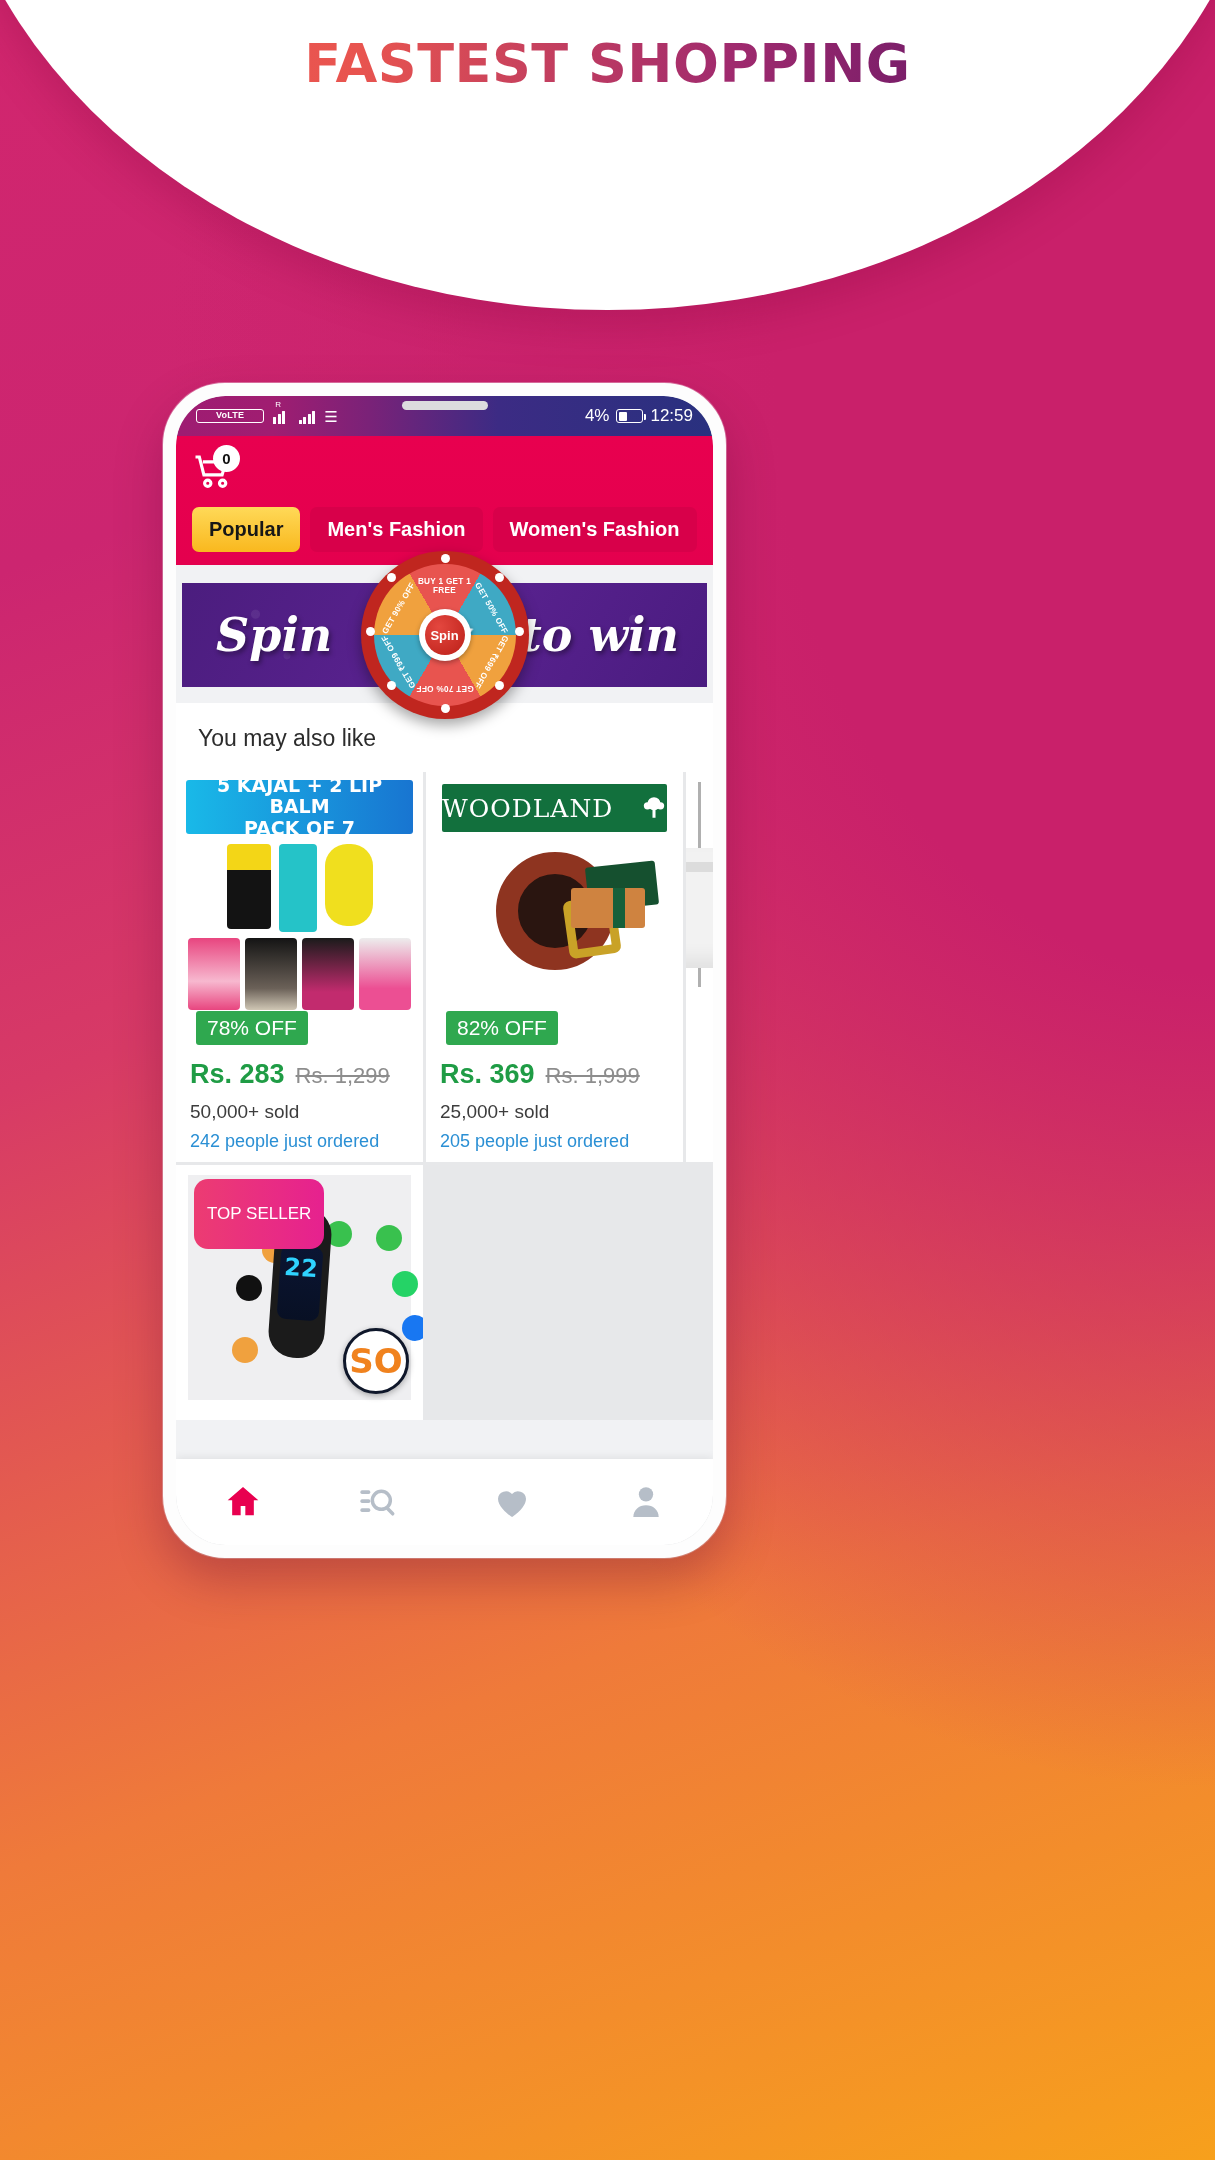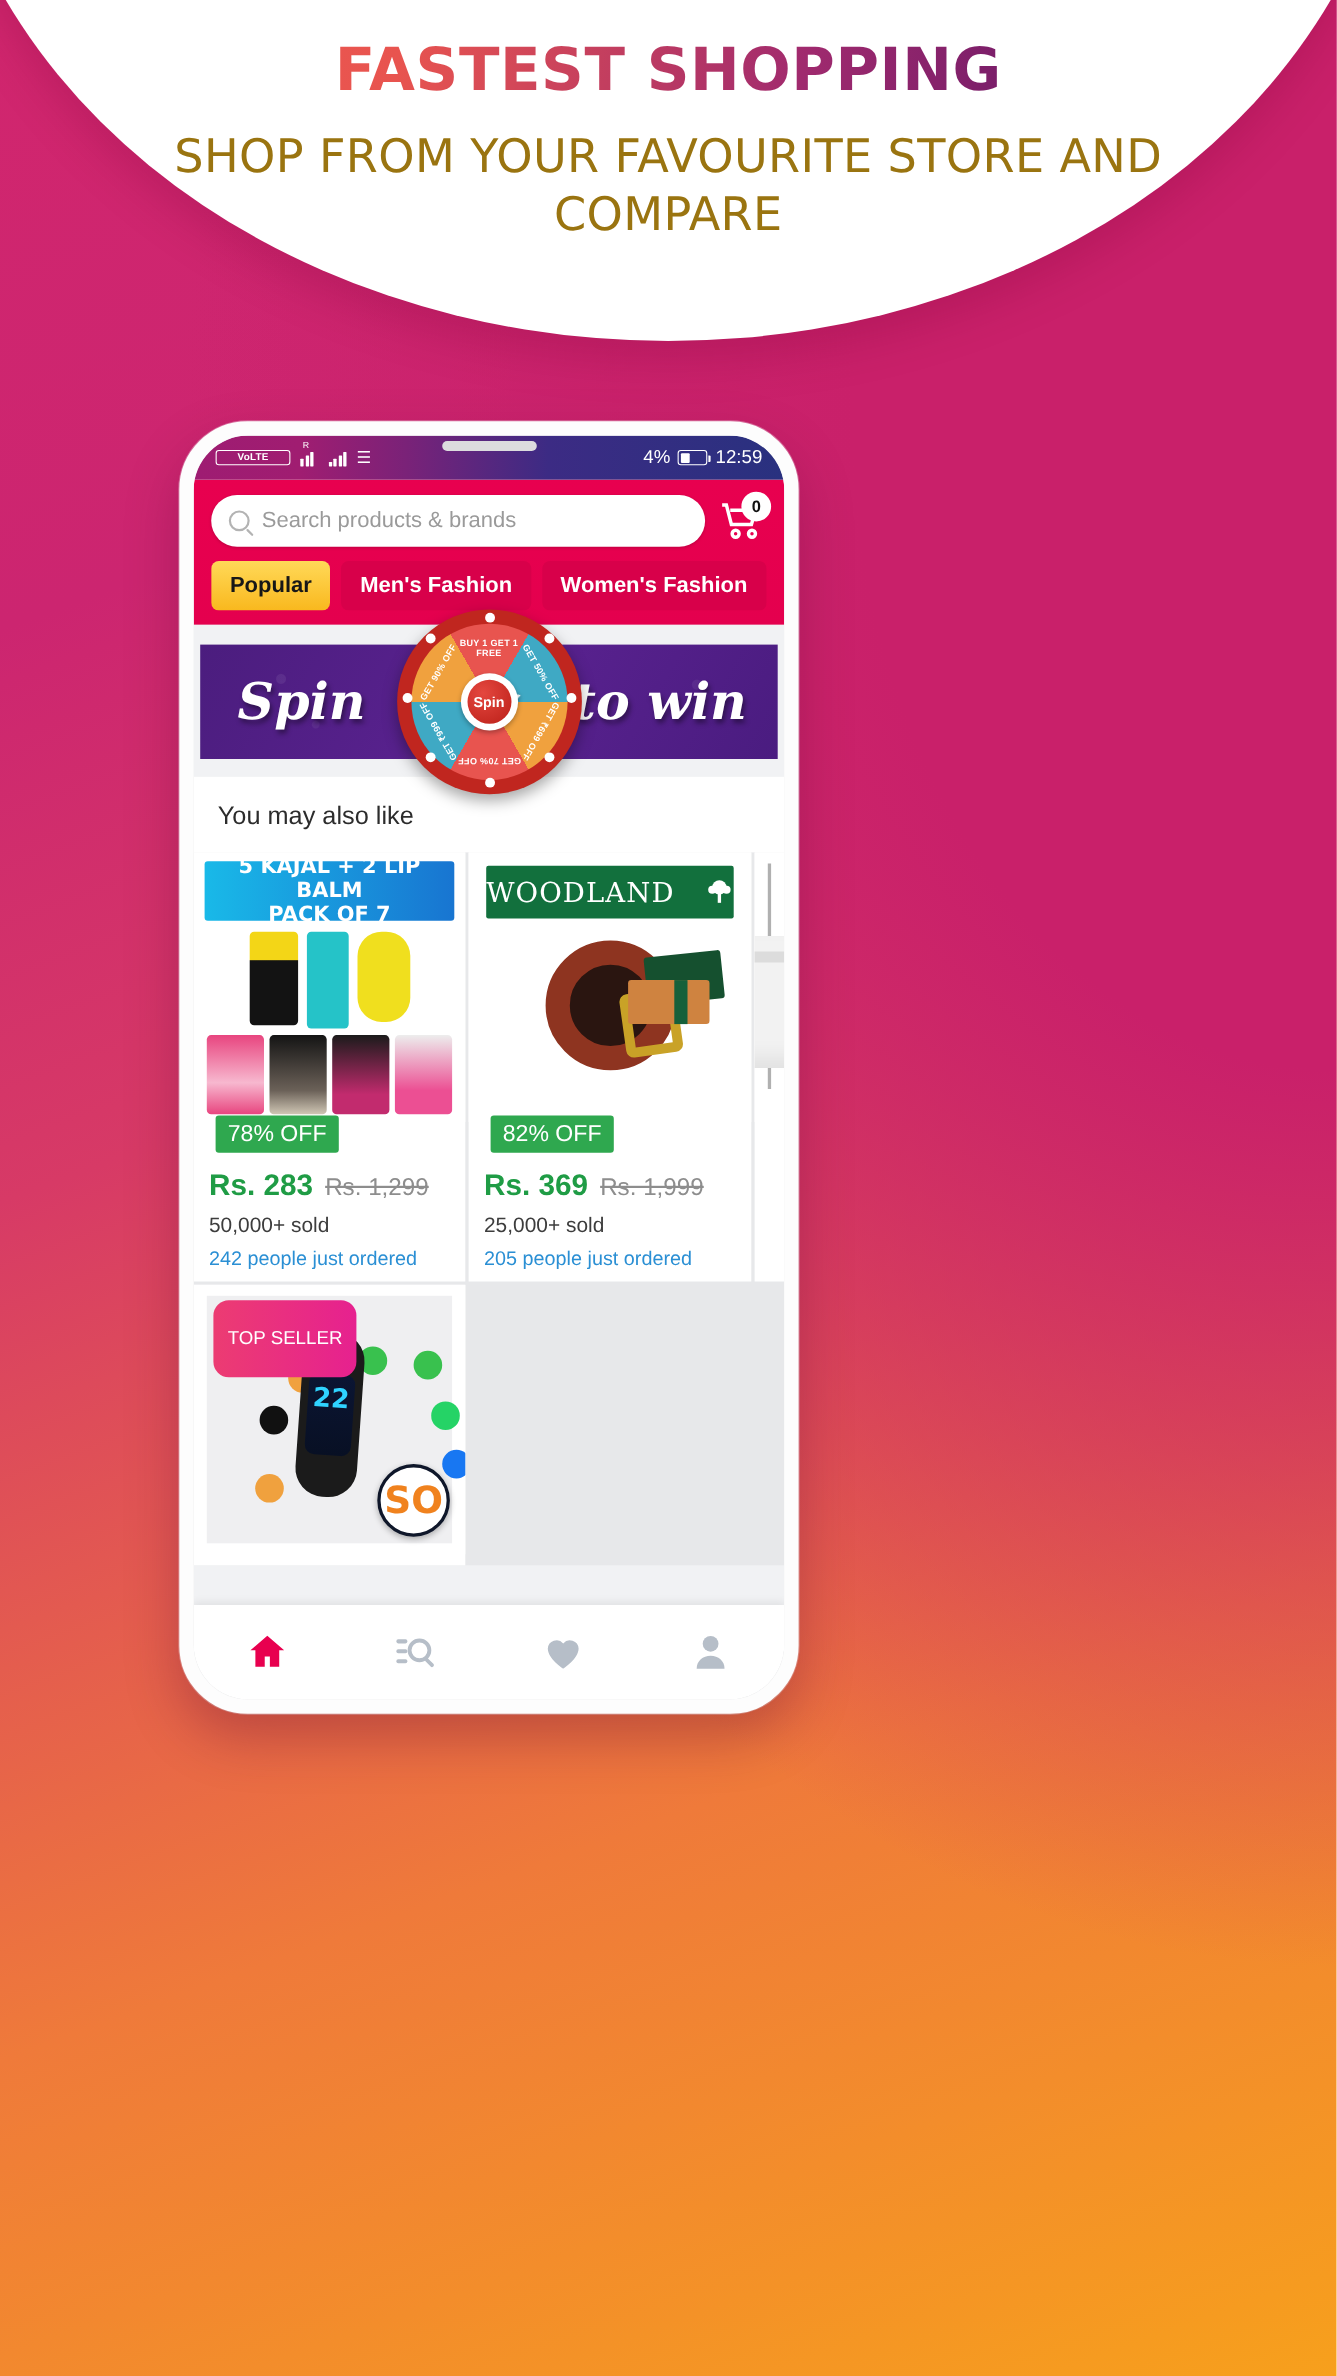--- a/index.html
+++ b/index.html
@@ -304,21 +304,20 @@
   .nav-i svg{ width:40px;height:40px; }
 </style>
 </head>
 <body>
 
 <div class="hero-blob"></div>
 <div class="hero-text">
   <div class="hero-title">
     <span>FASTEST SHOPPING</span><br>
   </div>
-  <div class="hero-sub">SHOP FROM YOUR FAVOURITE STORE AND COMPARE</div>
 </div>
 
 <div class="phone">
   <div class="notch"></div>
   <div class="phone-inner">
 
     <div class="statusbar">
       <div class="sb-left">
         <span class="volte">VoLTE</span>
         <span class="bars">
@@ -340,24 +339,20 @@
         <span>4%</span>
         <span class="batt">
             <b></b>
           </span>
         <span>12:59</span>
       </div>
     </div>
 
     <div class="appbar">
       <div class="searchrow">
-        <div class="searchbox">
-          <span class="mag"></span>
-          <span>Search products &amp; brands</span>
-        </div>
         <div class="cart">
           <svg viewBox="0 0 24 24" fill="none" stroke="#ffffff" stroke-width="1.8">
             <path d="M2 4h2.2l2.6 10.2h10.4l2.2-7.4H6.2"></path>
             <circle cx="9" cy="19" r="1.8"></circle>
               <circle cx="17.5" cy="19" r="1.8"></circle>
           </svg>
           <span class="badge">0</span>
         </div>
       </div>
       <div class="tabs">

